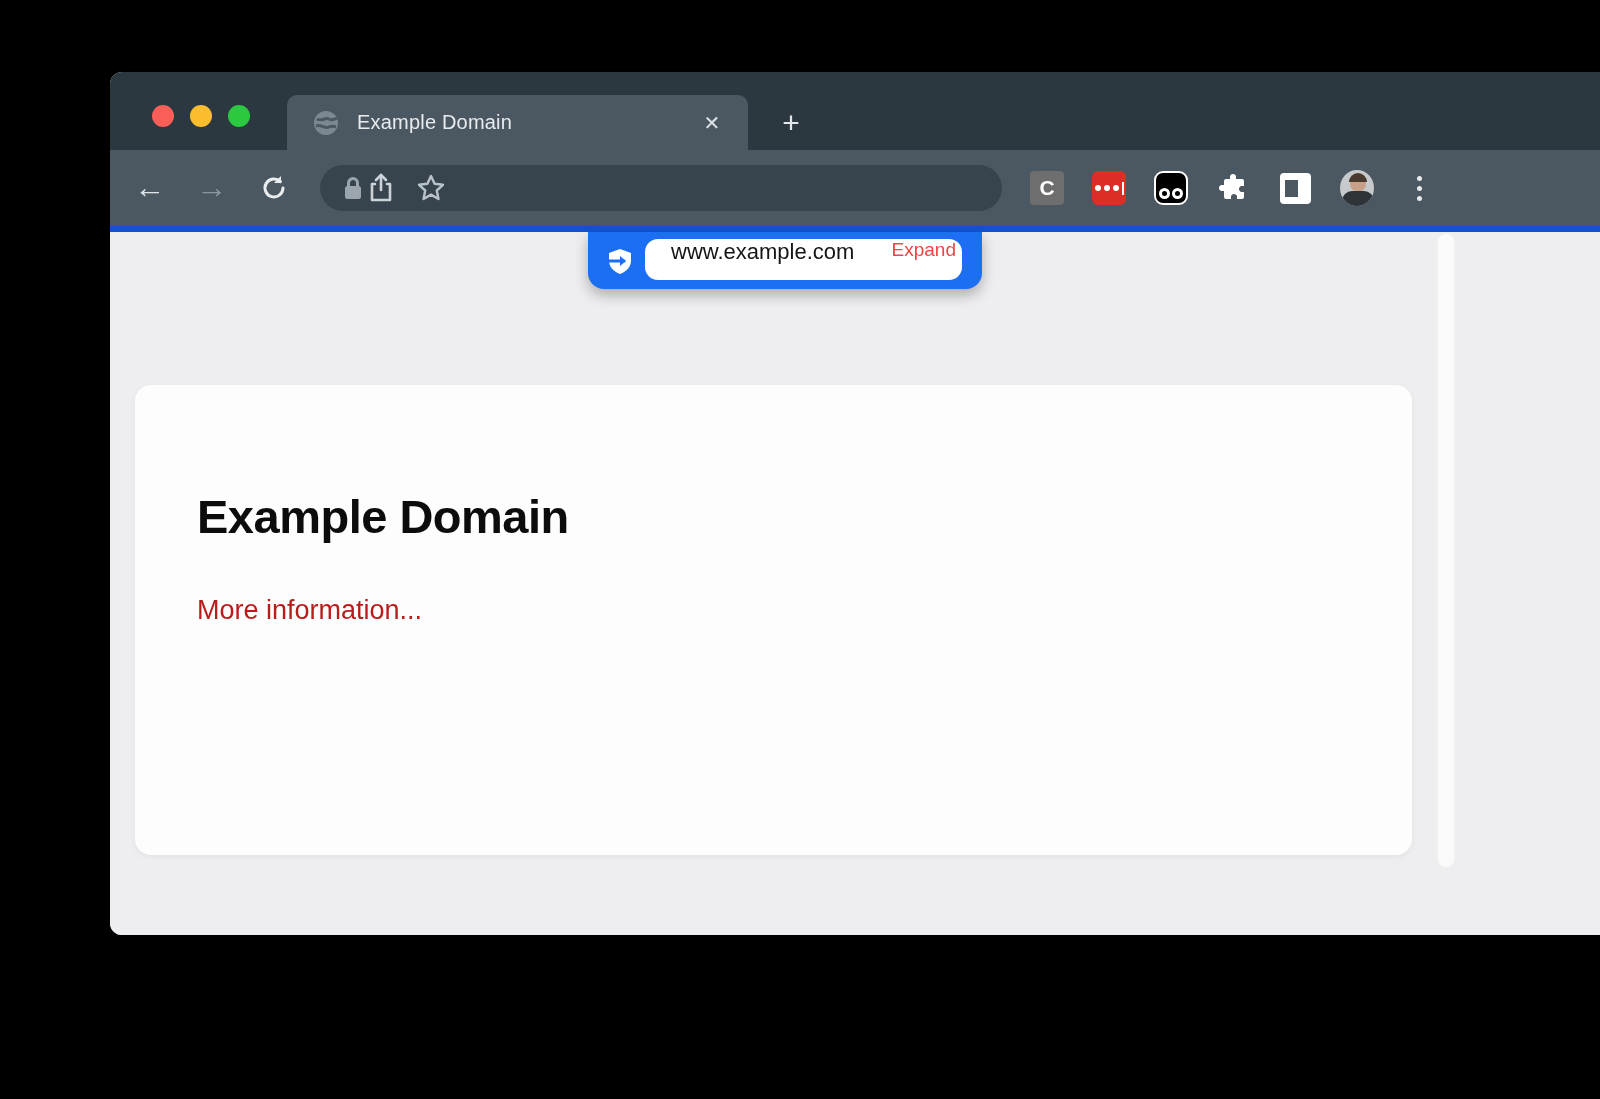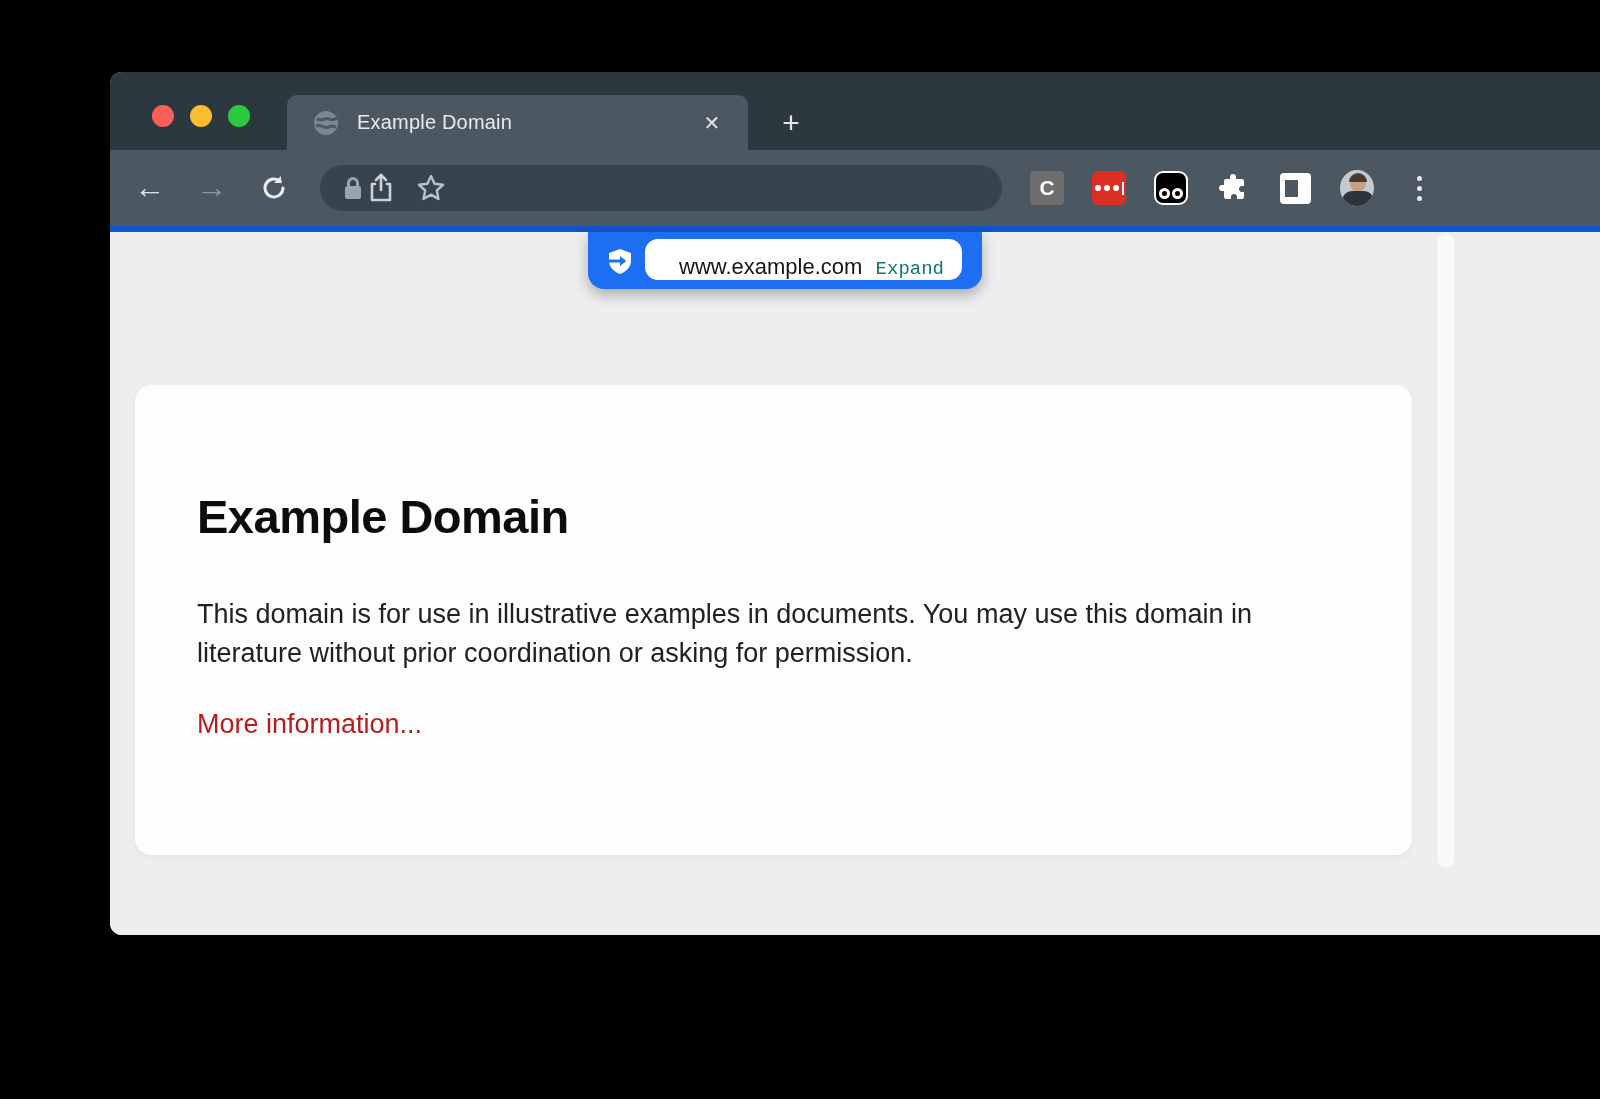--- a/index.html
+++ b/index.html
@@ -58,23 +58,23 @@
   .loadline { height:6px; background:#1353cb; }
 
   
   .content { position:relative; height:703px; background:#eeedf0; }
 
   .banner { position:absolute; left:478px; top:0; width:394px; height:57px; background:#1c6ff2;
             border-radius:0 0 16px 16px; box-shadow:0 6px 14px rgba(0,0,0,.28);
             display:flex; align-items:center; }
   .banner-shield { margin-left:17px; flex:0 0 auto; }
   .banner-pill { position:absolute; left:57px; top:7px; width:317px; height:41px; background:#fff;
-                 border-radius:13px; display:flex; align-items:flex-end;padding-left:8px; }
+                 border-radius:13px; display:flex; align-items:flex-start; }
   .banner-domain { margin-left:26px; font-size:22px; color:#151515; flex:1; }
-  .banner-expand { margin-right:18px; font-size:19px; color:#0f766e; cursor:pointer;font-family:Liberation Mono, monospace; }
+  .banner-expand { margin-right:6px; font-size:19px; color:#ef4444; cursor:pointer; }
 
   .card { position:absolute; left:25px; top:153px; width:1277px; height:470px; background:#fdfdfe;
           border-radius:16px; box-shadow:0 2px 6px rgba(0,0,0,.05); padding:104px 70px 0 62px; }
   .card h1 { font-size:47px; font-weight:700; color:#0c0c0d; line-height:56px; letter-spacing:-.5px;
              margin-bottom:50px; }
   .card p { font-size:27px; color:#202125; line-height:39px; max-width:1150px; margin-bottom:36px; }
   .card a { display:inline-block; font-size:27px; color:#b91c1c; text-decoration:none; cursor:pointer; }
 
   .scroll-thumb { position:absolute; left:1327px; top:1px; width:18px; height:635px;
                   background:#fafafa; border-radius:9px; box-shadow:inset 0 0 0 1px rgba(0,0,0,.03); }
@@ -184,20 +184,19 @@
         <path d="M15 10 L21 15 L15 20 Z" fill="#1c6ff2"></path>
       </svg>
       <div class="banner-pill">
         <span class="banner-domain">www.example.com</span>
         <span class="banner-expand">Expand</span>
       </div>
     </div>
 
     <div class="card">
       <h1>Example Domain</h1>
-      <p>This domain is for use in illustrative examples in documents. You may use this domain in literature without prior coordination or asking for permission.</p>
       <a>More information...</a>
     </div>
 
     <div class="scroll-thumb"></div>
   </div>
 
 </div>
 
 </body></html>

